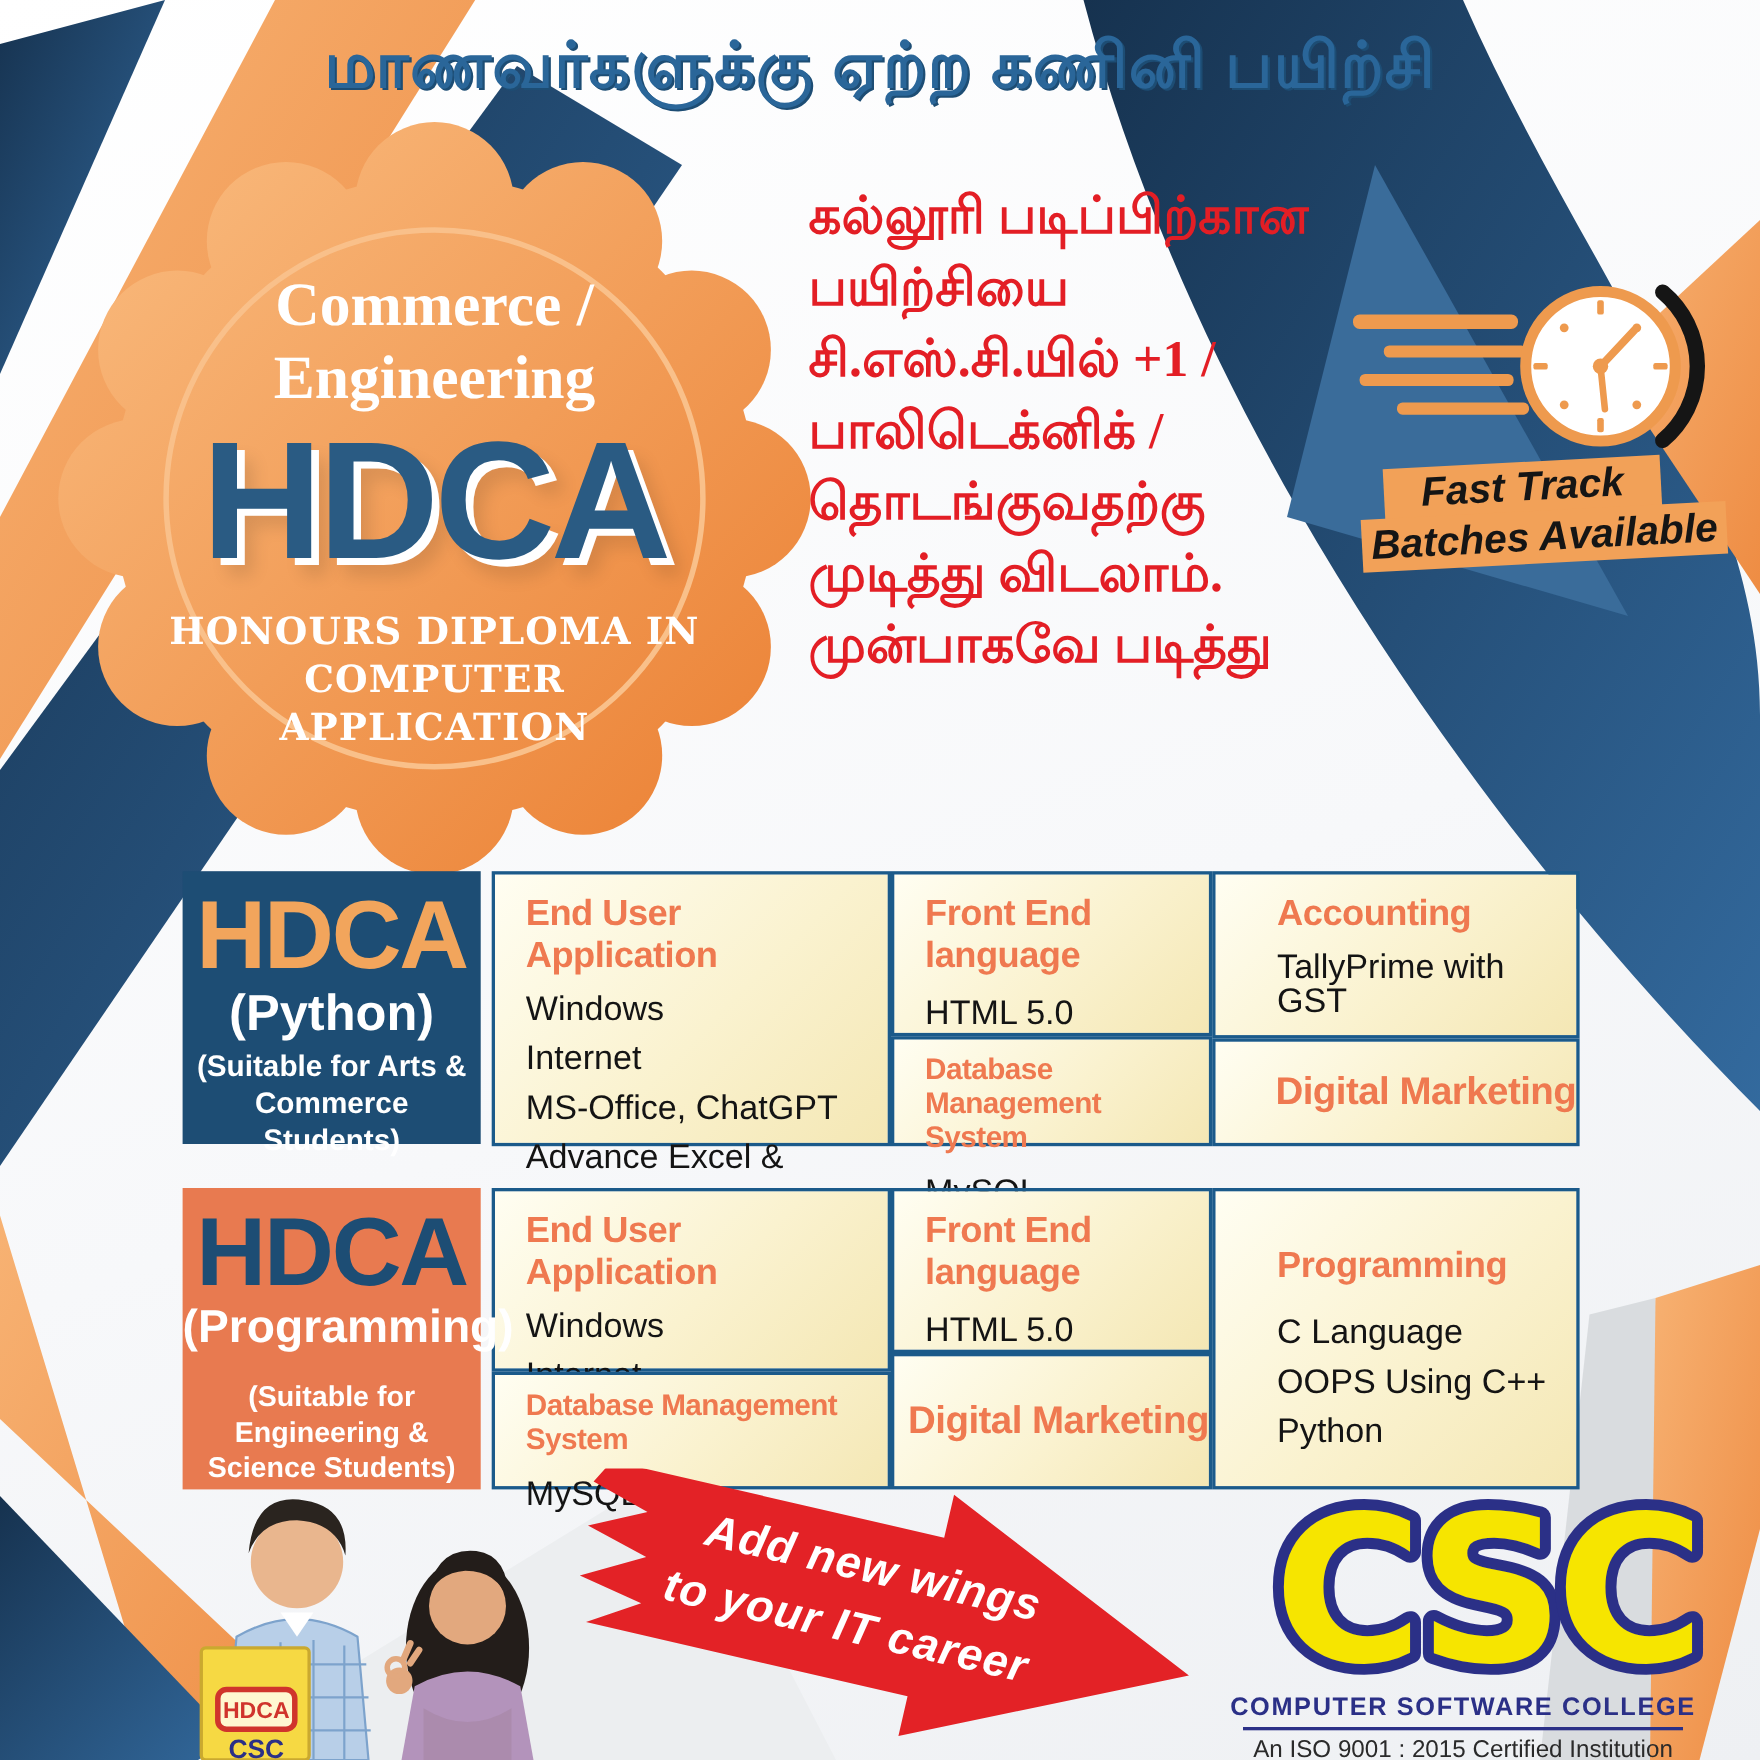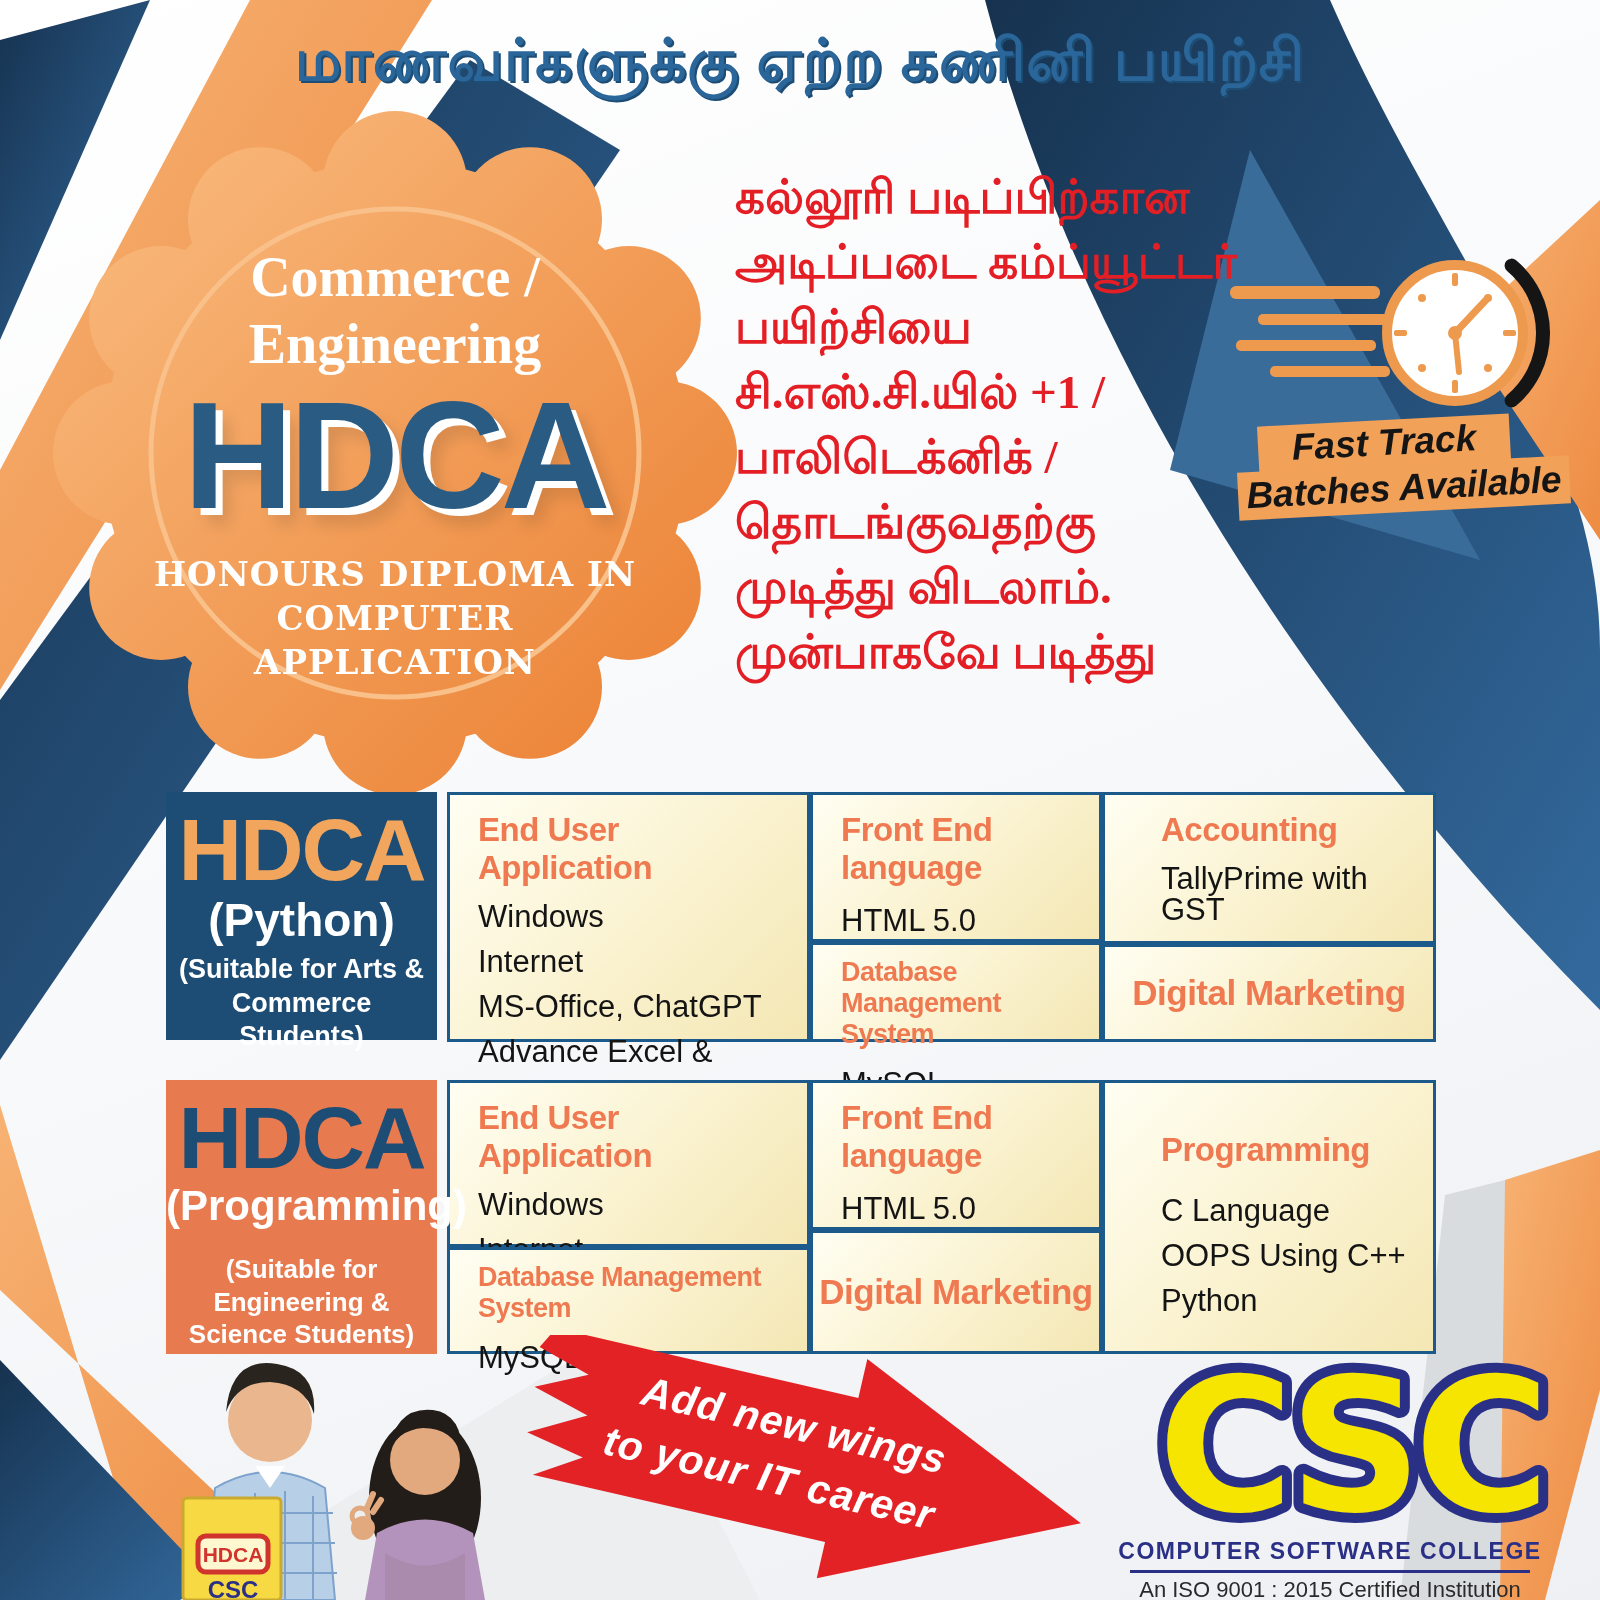--- a/index.html
+++ b/index.html
@@ -50,21 +50,21 @@
   .t2-label .lb-suit{font-size:26px;margin-top:23px;}
 
   .cell{z-index:2;background:linear-gradient(135deg,#fffef2 0%,#faf2cf 55%,#f4e7b4 100%);
     border:3px solid #1b5a8a;box-sizing:border-box;}
   .cellhead{color:#ef7950;font-weight:bold;font-size:33px;letter-spacing:-.5px;margin-bottom:8px;}
   .cellhead.small{font-size:27px;}
   .item{font-size:31px;color:#141414;line-height:1.0;margin-top:14px;}
   .item.tight{margin-top:18px;}
   .pad{padding:16px 10px 0 28px;}
   .pad-right{padding-left:56px;}
-  .center-cell{display:flex;align-items:center;justify-content:center;}
+  .center-cell{display:flex;align-items:center;justify-content:flex-end;}
   .center-cell .cellhead{margin:0;font-size:35px;}
   .vcenter{display:flex;flex-direction:column;justify-content:center;padding-top:12px;}
 
   
   .logo-name{left:1090px;top:1538px;width:480px;text-align:center;z-index:3;
     font-size:23px;font-weight:bold;letter-spacing:1.5px;color:#2b3087;}
   .logo-rule{left:1130px;top:1570px;width:400px;border-top:3px solid #2b3087;z-index:3;}
   .logo-cert{left:1090px;top:1577px;width:480px;text-align:center;z-index:3;
     font-size:22px;color:#2a2a2a;}
 </style>
@@ -130,21 +130,20 @@
   <div class="abs badge-text badge-l2">Engineering</div>
   <div class="abs badge-text badge-acronym">HDCA</div>
   <div class="abs badge-text badge-sub">
     <div>HONOURS DIPLOMA IN</div>
     <div>COMPUTER</div>
     <div>APPLICATION</div>
   </div>
 
   <div class="abs intro">
     <div>கல்லூரி படிப்பிற்கான</div>
-    <div>அடிப்படை கம்ப்யூட்டர்</div>
     <div>பயிற்சியை</div>
     <div>சி.எஸ்.சி.யில் +1 /</div>
     <div>பாலிடெக்னிக் /</div>
     <div>தொடங்குவதற்கு</div>
     <div>முடித்து விடலாம்.</div>
     <div>முன்பாகவே படித்து</div>
   </div>
 
   <div class="abs fasttrack">
     <svg width="345" height="170" viewBox="0 0 345 170">

